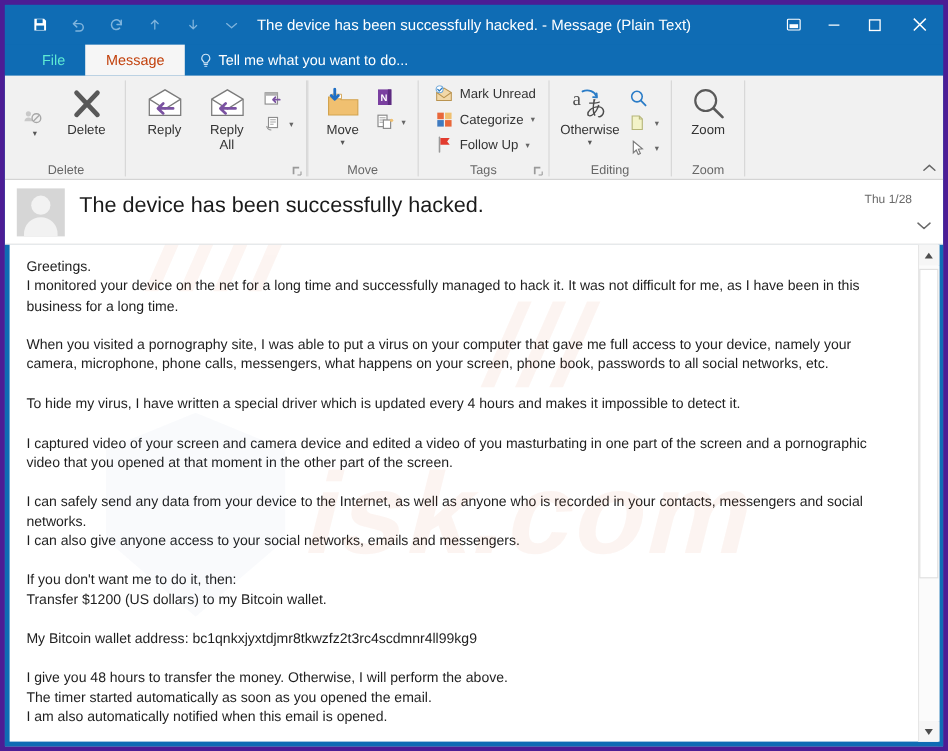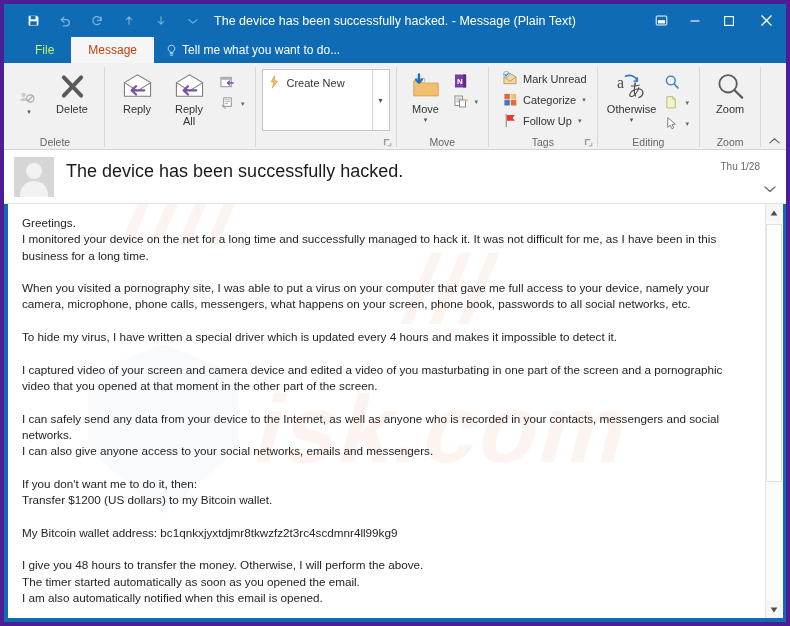--- a/index.html
+++ b/index.html
@@ -64,21 +64,21 @@
     background: #0f6cb4;
     display: flex;
     align-items: flex-end;
     padding-left: 14px;
   }
   .tab {
     height: 26px;
     padding: 0 17px;
     display: flex; align-items: center;
     font-size: 12px;
-    color: #bef264;
+    color: #5eead4;
   }
   .tab.active {
     background: #f6f6f6;
     color: #c2410c;
   }
   .tellme {
     display: flex; align-items: center; gap: 5px;
     padding: 0 10px 0 12px;
     height: 26px;
     color: #ffffff;
@@ -454,35 +454,20 @@
               </svg>
             </span>
             <span class="scaret">▾</span>
           </div>
         </div>
       </div>
     </div>
     <div class="group-sep"></div>
 
     <div class="group">
-      <div class="group-body" style="padding-top:5px;">
-        <div class="qs-box">
-          <div class="qs-list">
-            <div class="qs-item">
-              <span class="sico">
-                <svg width="13" height="14" viewBox="0 0 14 15">
-                  <path d="M7 .8 3.4 7.4h2.8L4.6 14.2 10.4 6.4H7.4z" fill="#f0c070" stroke="#c79a45" stroke-width="0.7"></path>
-                </svg>
-              </span>
-              <span>Create New</span>
-            </div>
-          </div>
-          <div class="qs-drop">▼</div>
-        </div>
-      </div>
       <div class="dlg-launcher">
         <svg width="9" height="9" viewBox="0 0 10 10">
             <path d="M1 1h6v1.6H2.6V8H1z" fill="#9a9a9a"></path>
             <path d="M8.7 8.7 5.4 8.7M8.7 8.7V5.4" stroke="#9a9a9a" stroke-width="1"></path>
           </svg>
       </div>
     </div>
     <div class="group-sep"></div>
 
     <div class="group">

